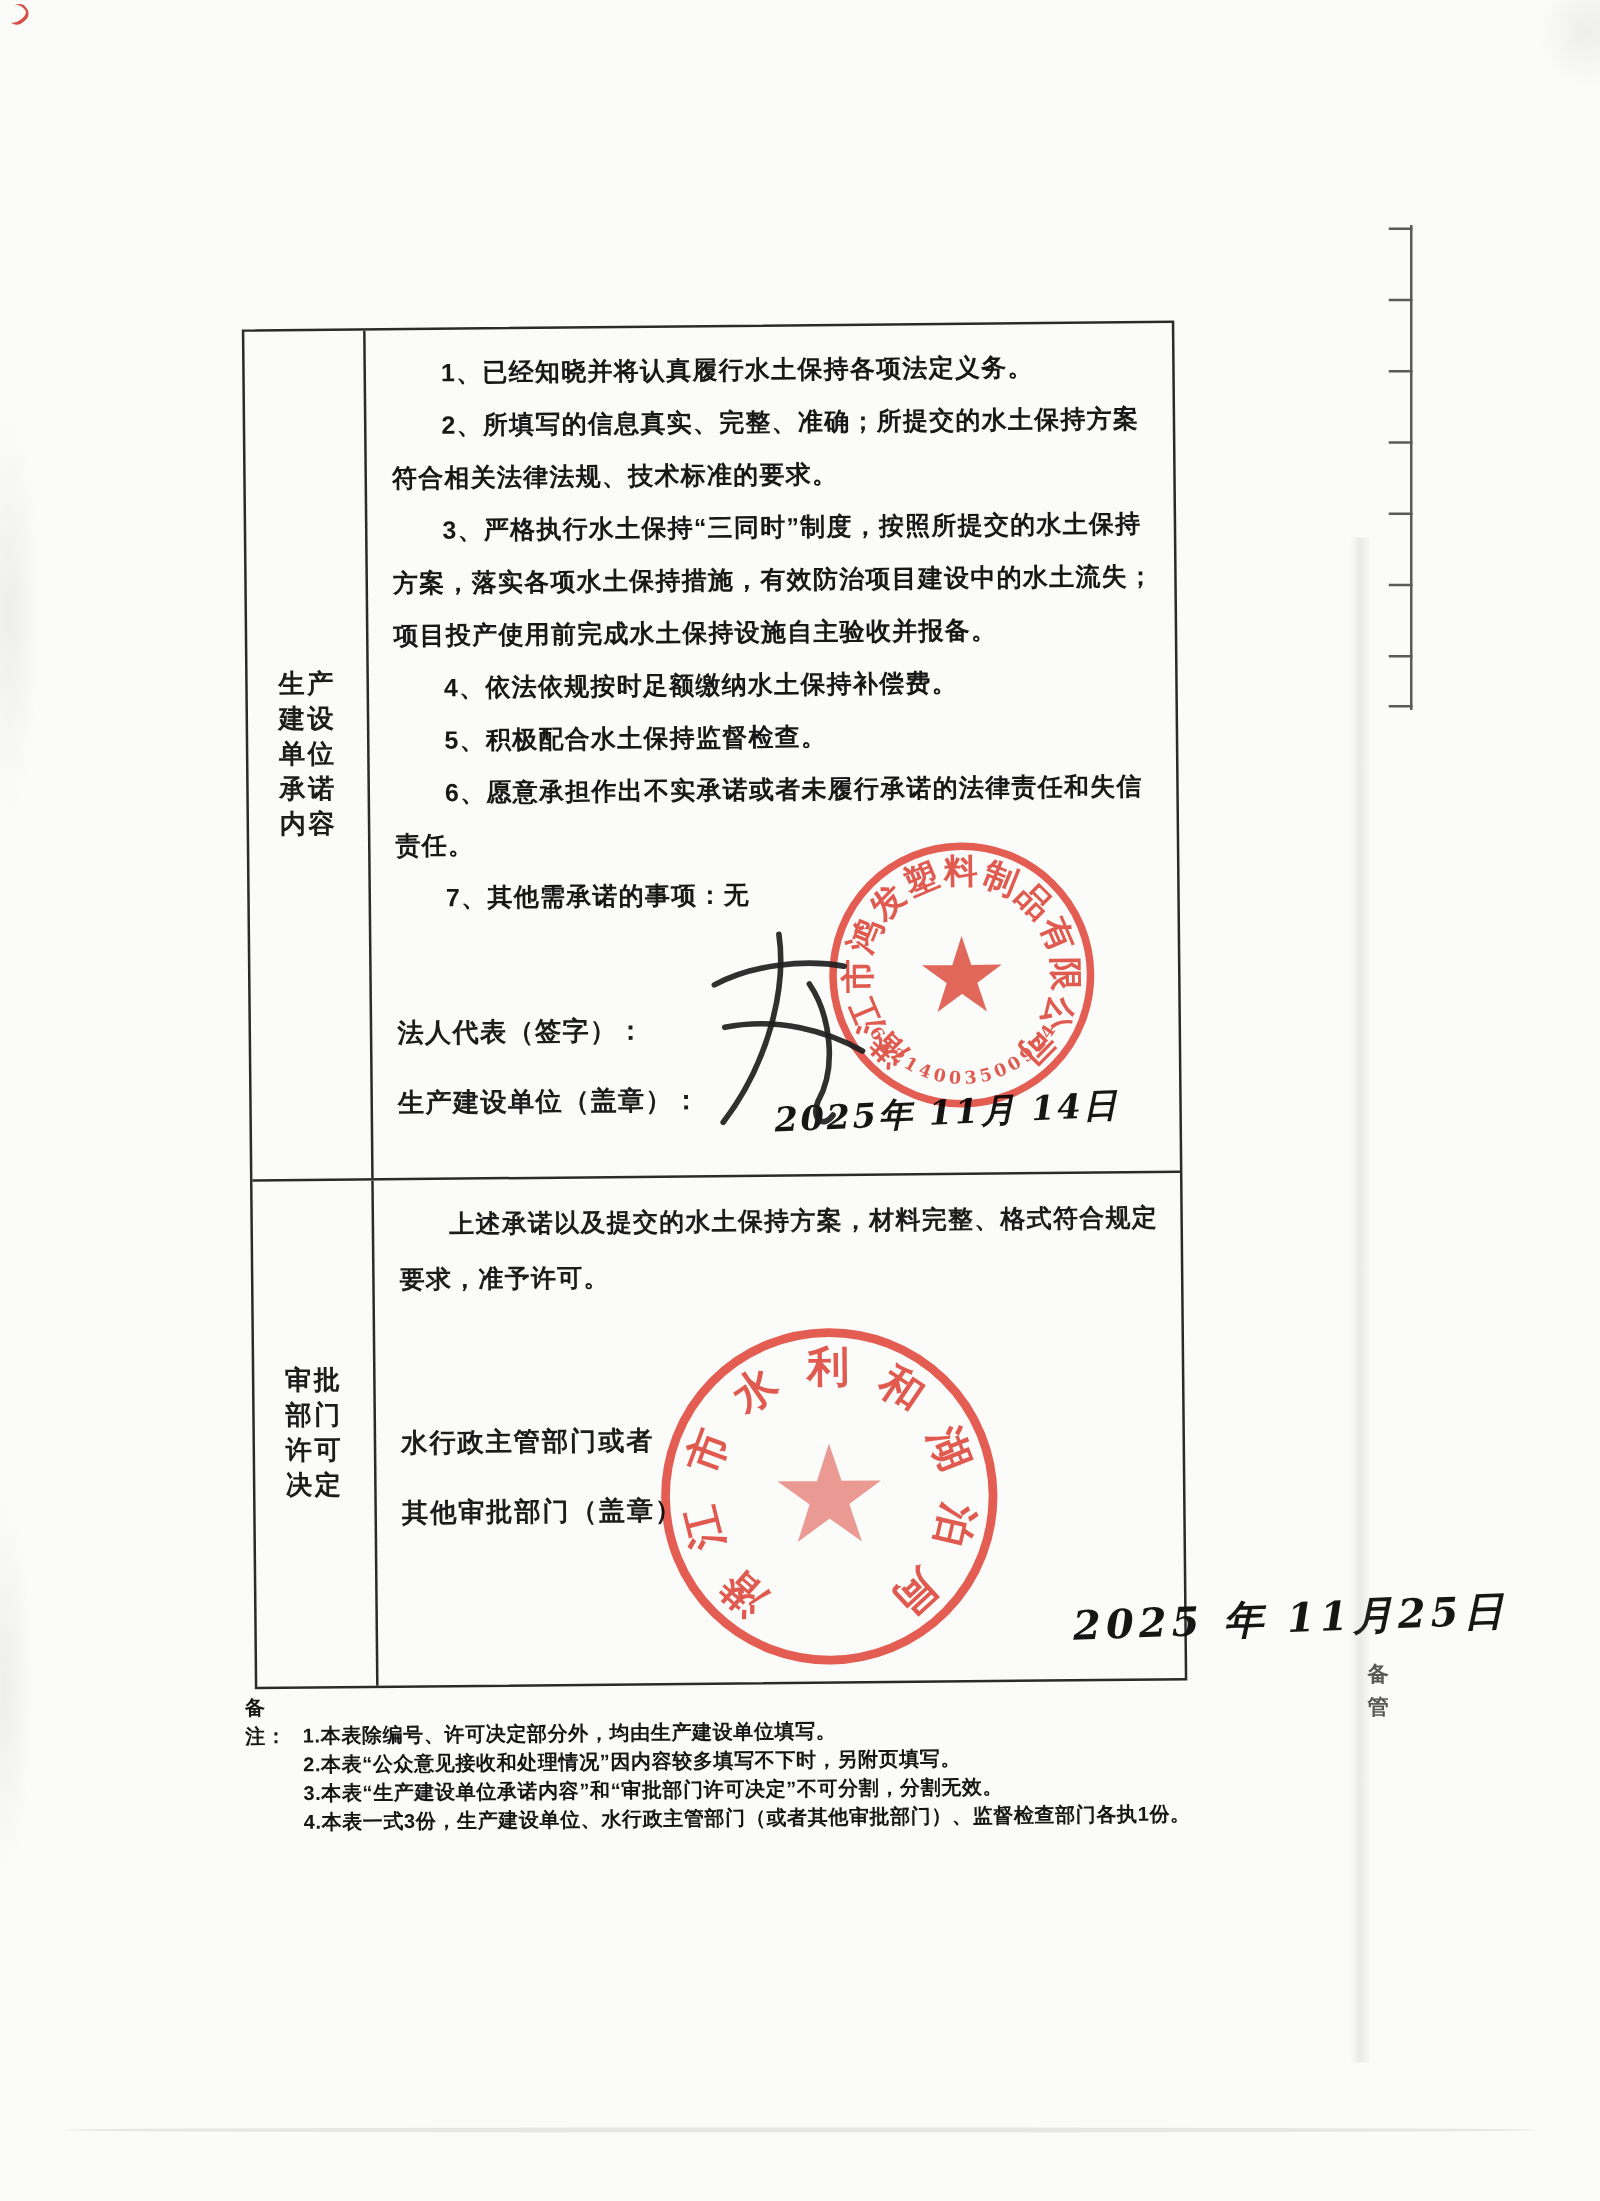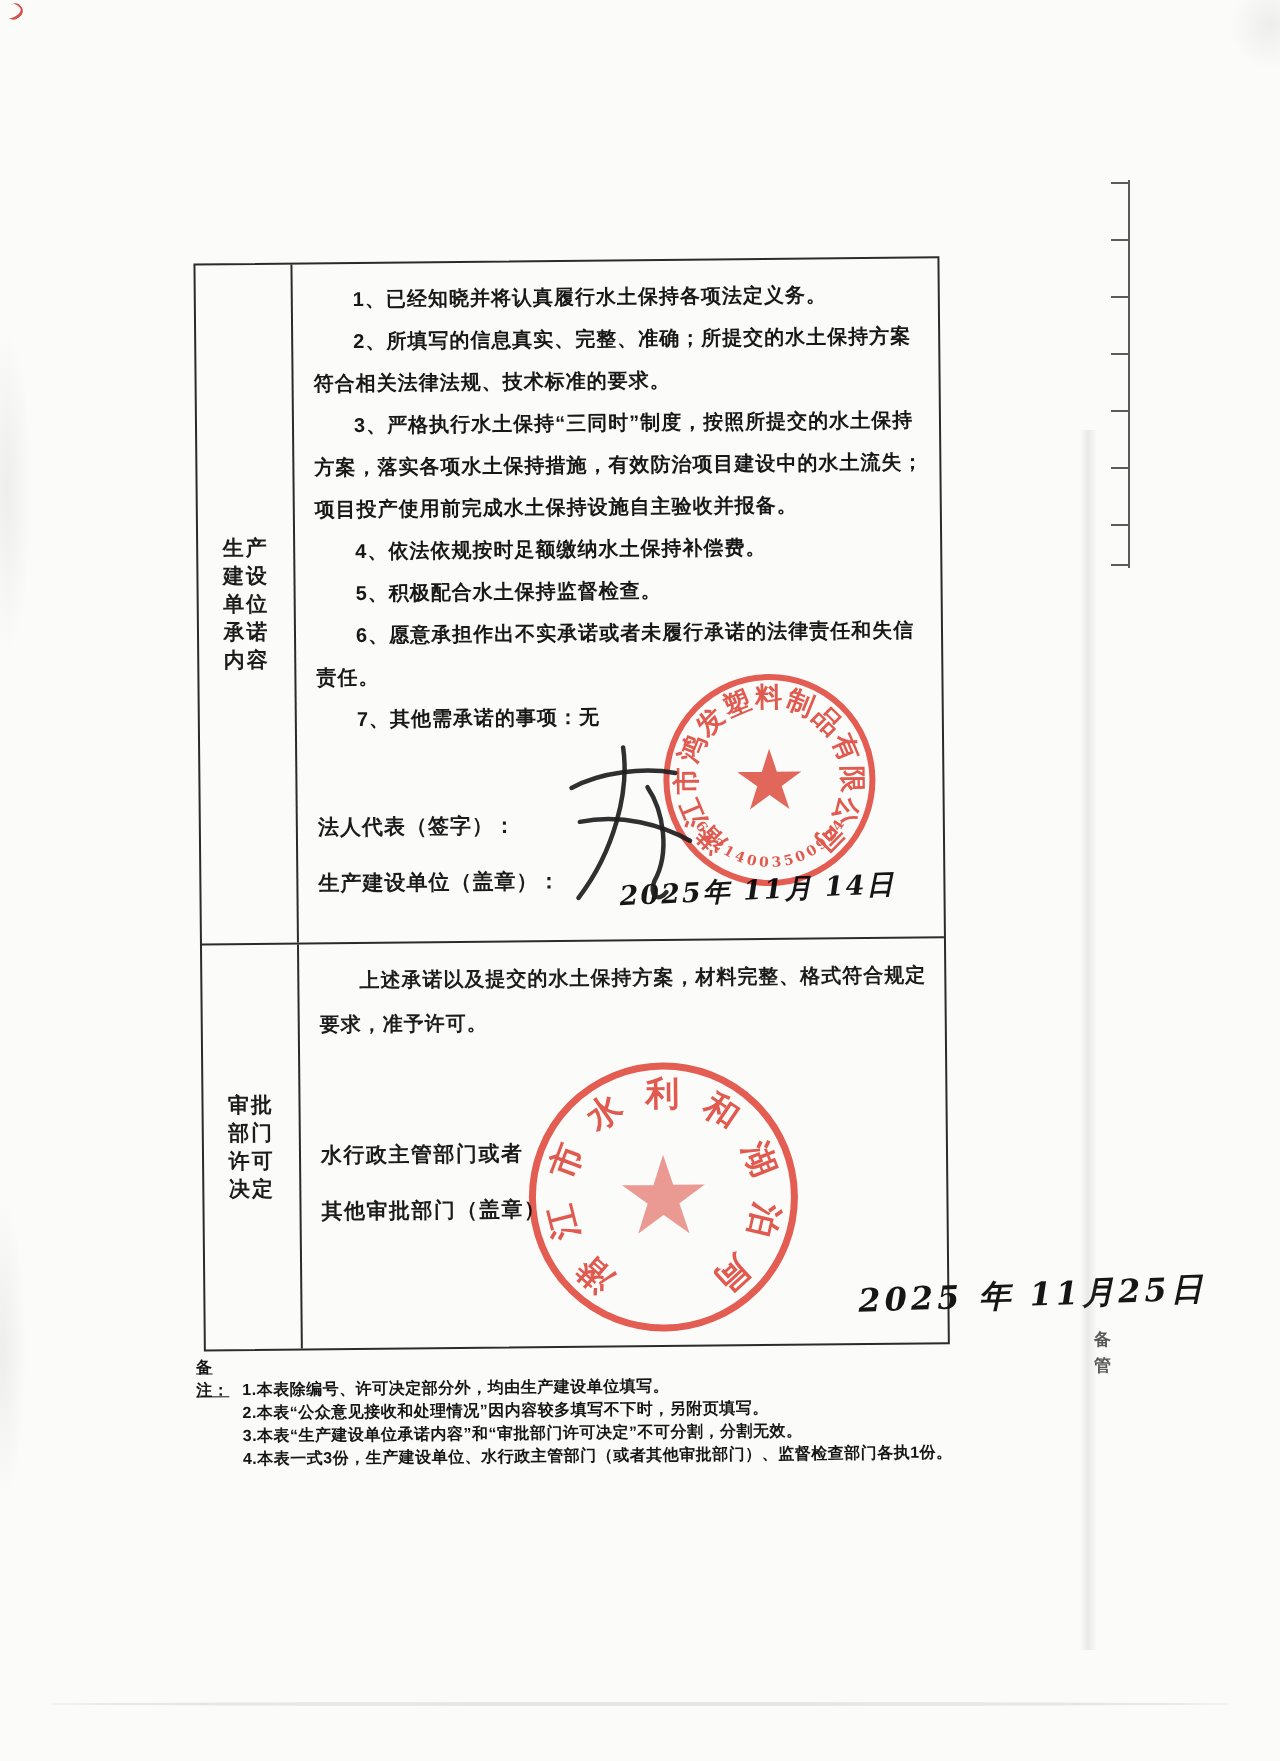--- a/index.html
+++ b/index.html
@@ -61,21 +61,21 @@
   svg.signature{position:absolute;left:252px;top:468px;}
   svg.signature path{stroke:#1e1e1e;stroke-width:4.5;fill:none;stroke-linecap:round;opacity:.92;}
 
   
   .notes{
     position:absolute;left:186px;top:1352px;width:800px;
     font-size:16px;font-weight:700;letter-spacing:.5px;line-height:23px;color:#161616;
   }
   .note-line{padding-left:46px;}
   .note-line.first{padding-left:0;}
-  .note-label{display:inline-block;width:46px;text-decoration:underline;}
+  .note-label{display:inline-block;width:46px;}
 
   
   .corner-mark{
     position:absolute;left:6px;top:4px;width:15px;height:12px;
     border-bottom:3px solid #cf3328;border-right:2px solid #cf3328;
     border-radius:45%;transform:rotate(-38deg);opacity:.85;
   }
   .frag-vline{position:absolute;left:1128px;top:180px;width:2px;height:388px;background:#5a5a58;}
   .frag-tick{position:absolute;left:1111px;width:19px;height:2px;background:#5a5a58;}
   .fold{

